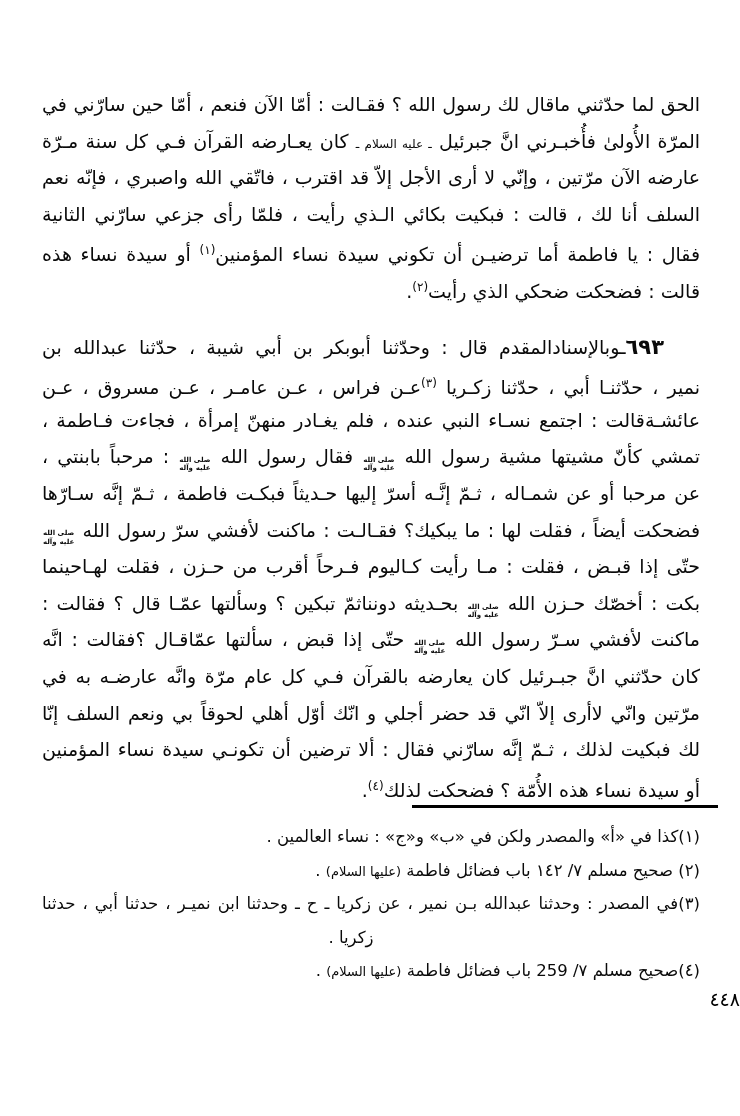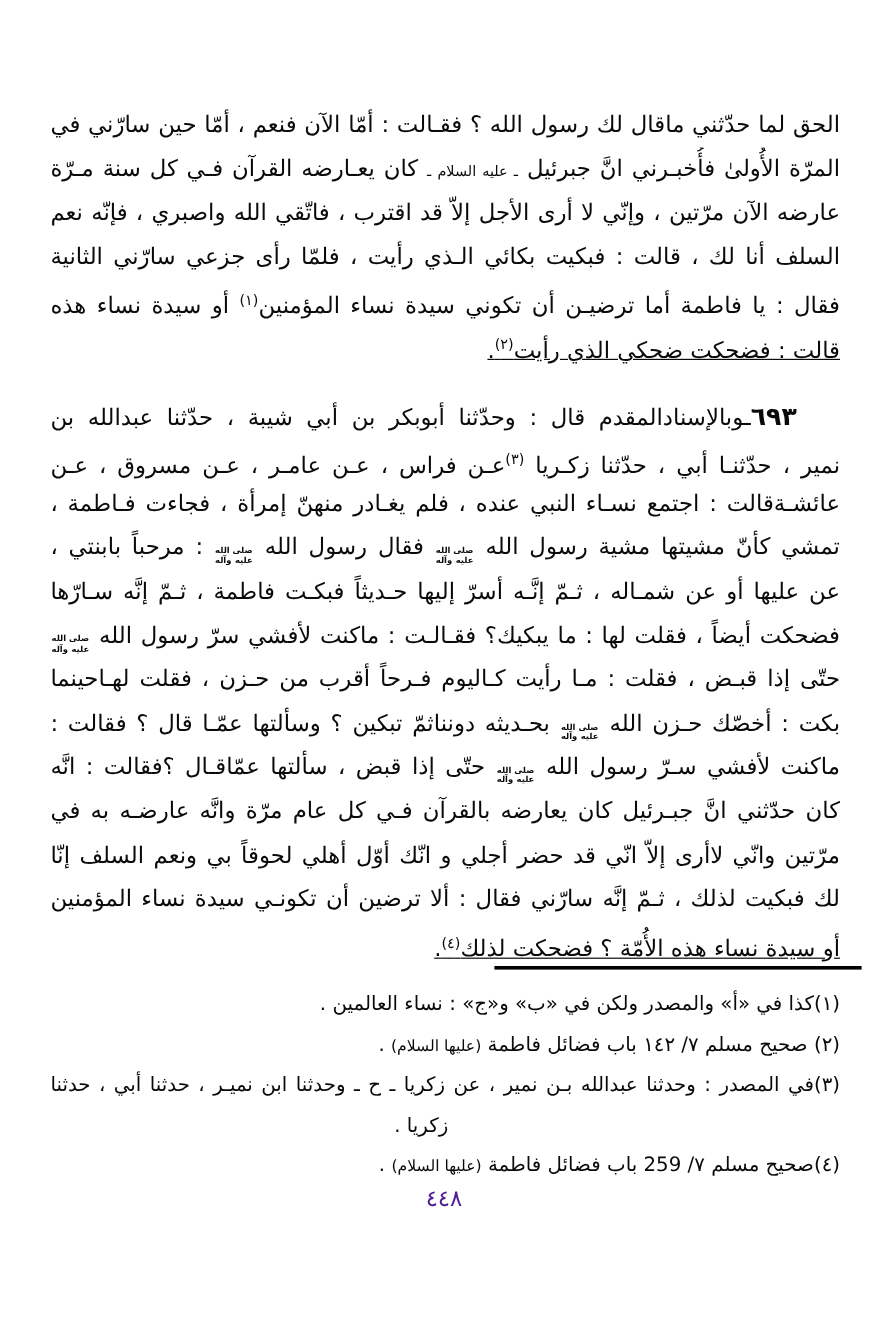--- a/index.html
+++ b/index.html
@@ -27,21 +27,20 @@
     font-size: 19px;
     line-height: 36.6px;
     height: 36.6px;
     overflow: hidden;
     text-align: justify;
     text-align-last: justify;
     white-space: normal;
   }
   .bline.endline {
     text-align-last: right;
-    text-decoration: underline;
   }
   .para2 { margin-top: 23px; }
   .para2 .first { text-indent: 36px; }
   .hadith-num {
     font-weight: bold;
     font-size: 21px;
     letter-spacing: 1px;
   }
   .fnref {
     font-size: 12px;
@@ -86,24 +85,24 @@
   }
   .fnline.fn-cont {
     padding-right: 40px;
     text-align: center;
   }
   .pagenum {
     position: absolute;
     top: 988px;
     left: 0;
     width: 100%;
-    text-align: center;
+    text-align: right;
     font-size: 19px;
     letter-spacing: 5px;
-    color: #4c1d95;
+    color: #000000;
   }
 </style>
 </head>
 <body>
 
 <div class="page">
 
   <div class="main-text">
 
     <div>
@@ -113,21 +112,21 @@
       <div class="bline">السلف أنا لك ، قالت : فبكيت بكائي الـذي رأيت ، فلمّا رأى جزعي سارّني الثانية</div>
       <div class="bline"><span>فقال : يا فاطمة أما ترضيـن أن تكوني سيدة نساء المؤمنين</span><span class="fnref">(١)</span> <span>أو سيدة نساء هذه الأُمّة</span></div>
       <div class="bline endline"><span>قالت : فضحكت ضحكي الذي رأيت</span><span class="fnref">(٢)</span><span>.</span></div>
     </div>
 
     <div class="para2">
       <div class="bline first"><span class="hadith-num">٦٩٣</span><span>ـوبالإسنادالمقدم قال : وحدّثنا أبوبكر بن أبي شيبة ، حدّثنا عبدالله بن</span></div>
       <div class="bline"><span>نمير ، حدّثنـا أبي ، حدّثنا زكـريا</span> <span class="fnref">(٣)</span><span>عـن فراس ، عـن عامـر ، عـن مسروق ، عـن</span></div>
       <div class="bline">عائشـةقالت : اجتمع نسـاء النبي عنده ، فلم يغـادر منهنّ إمرأة ، فجاءت فـاطمة ،</div>
       <div class="bline"><span>تمشي كأنّ مشيتها مشية رسول الله</span> <span class="saw"><span class="saw-l">صلى الله</span><span class="saw-l">عليه وآله</span></span> <span>فقال رسول الله</span> <span class="saw"><span class="saw-l">صلى الله</span><span class="saw-l">عليه وآله</span></span> <span>: مرحباً بابنتي ، فأجلسها</span></div>
-      <div class="bline">عن عليها أو عن شمـاله ، ثـمّ إنَّـه أسرّ إليها حـديثاً فبكـت فاطمة ، ثـمّ إنَّه سـارّها</div>
+      <div class="bline">عن مرحبا أو عن شمـاله ، ثـمّ إنَّـه أسرّ إليها حـديثاً فبكـت فاطمة ، ثـمّ إنَّه سـارّها</div>
       <div class="bline"><span>فضحكت أيضاً ، فقلت لها : ما يبكيك؟ فقـالـت : ماكنت لأفشي سرّ رسول الله</span> <span class="saw"><span class="saw-l">صلى الله</span><span class="saw-l">عليه وآله</span></span></div>
       <div class="bline">حتّى إذا قبـض ، فقلت : مـا رأيت كـاليوم فـرحاً أقرب من حـزن ، فقلت لهـاحينما</div>
       <div class="bline"><span>بكت : أخصّك حـزن الله</span> <span class="saw"><span class="saw-l">صلى الله</span><span class="saw-l">عليه وآله</span></span> <span>بحـديثه دونناثمّ تبكين ؟ وسألتها عمّـا قال ؟ فقالت :</span></div>
       <div class="bline"><span>ماكنت لأفشي سـرّ رسول الله</span> <span class="saw"><span class="saw-l">صلى الله</span><span class="saw-l">عليه وآله</span></span> <span>حتّى إذا قبض ، سألتها عمّاقـال ؟فقالت : انَّه</span> </div>
       <div class="bline">كان حدّثني انَّ جبـرئيل كان يعارضه بالقرآن فـي كل عام مرّة وانَّه عارضـه به في العام</div>
       <div class="bline">مرّتين وانّي لاأرى إلاّ انّي قد حضر أجلي و انّك أوّل أهلي لحوقاً بي ونعم السلف إنّا</div>
       <div class="bline">لك فبكيت لذلك ، ثـمّ إنَّه سارّني فقال : ألا ترضين أن تكونـي سيدة نساء المؤمنين</div>
       <div class="bline endline"><span>أو سيدة نساء هذه الأُمّة ؟ فضحكت لذلك</span><span class="fnref">(٤)</span><span>.</span></div>
     </div>
 

